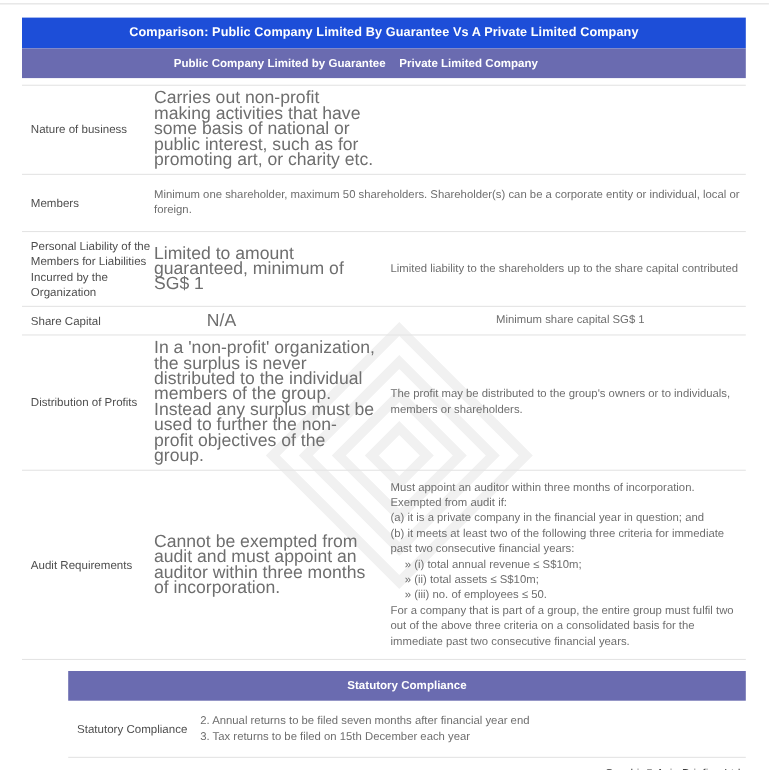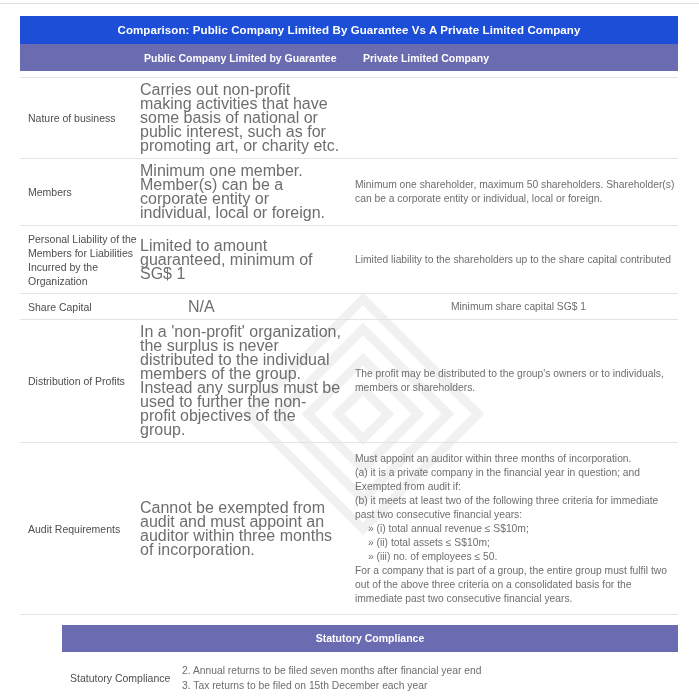--- a/index.html
+++ b/index.html
@@ -13,21 +13,21 @@
   .container{position:relative;margin:16px 21px 0 20px;}
   .bar-dark{
     background:#1d4ed8;color:#fff;height:28px;line-height:28px;
     text-align:center;font-weight:bold;font-size:11.5px;letter-spacing:.1px;
   }
   .bar-light{
     background:#6a6bb0;color:#fff;height:27px;position:relative;
     font-weight:bold;font-size:10.5px;
   }
   .bar-light .colhead{position:absolute;top:50%;transform:translateY(-50%);white-space:nowrap;}
-  .colhead.c1{left:124px;}
+  .colhead.c1{left:138px;}
   .colhead.c2{left:343px;}
   .tablewrap{position:relative;}
   .watermark{position:absolute;left:218px;top:212px;z-index:0;}
   .rows{position:relative;z-index:1;margin-top:6px;border-top:1px solid #e4e4e4;}
   .row{display:flex;align-items:center;border-bottom:1px solid #e4e4e4;padding:5px 0;box-sizing:border-box;}
   .cell-label{
     width:120px;min-width:120px;padding-left:8px;box-sizing:border-box;
     color:#4e4e4e;font-size:10.5px;line-height:14px;font-weight:400;
   }
   .cell-1{
@@ -83,21 +83,20 @@
 
     <div class="rows">
 
       <div class="row row-nature">
         <div class="cell-label">Nature of business</div>
         <div class="cell-1">Carries out non-profit making activities that have some basis of national or public interest, such as for promoting art, or charity etc.</div>
       </div>
 
       <div class="row row-members">
         <div class="cell-label">Members</div>
-        <div class="cell-1">Minimum one member. Member(s) can be a corporate entity or individual, local or foreign.</div>
         <div class="cell-2">Minimum one shareholder, maximum 50 shareholders. Shareholder(s) can be a corporate entity or individual, local or foreign.</div>
       </div>
 
       <div class="row row-liability">
         <div class="cell-label">Personal Liability of the Members for Liabilities Incurred by the Organization</div>
         <div class="cell-1">Limited to amount guaranteed, minimum of SG$ 1</div>
         <div class="cell-2">Limited liability to the shareholders up to the share capital contributed</div>
       </div>
 
       <div class="row row-sharecap">
@@ -110,22 +109,22 @@
         <div class="cell-label">Distribution of Profits</div>
         <div class="cell-1">In a 'non-profit' organization, the surplus is never distributed to the individual members of the group. Instead any surplus must be used to further the non-profit objectives of the group.</div>
         <div class="cell-2">The profit may be distributed to the group's owners or to individuals, members or shareholders.</div>
       </div>
 
       <div class="row row-audit">
         <div class="cell-label">Audit Requirements</div>
         <div class="cell-1">Cannot be exempted from audit and must appoint an auditor within three months of incorporation.</div>
         <div class="cell-2">
           <div class="audit-line">Must appoint an auditor within three months of incorporation.</div>
+          <div class="audit-line">Exempted from audit if:</div>
           <div class="audit-line">(a) it is a private company in the financial year in question; and</div>
-          <div class="audit-line">Exempted from audit if:</div>
           <div class="audit-line">(b) it meets at least two of the following three criteria for immediate past two consecutive financial years:</div>
           <div class="audit-line indent">»  (i) total annual revenue ≤ S$10m;</div>
           <div class="audit-line indent">»  (ii) total assets ≤ S$10m;</div>
           <div class="audit-line indent">»  (iii) no. of employees ≤ 50.</div>
           <div class="audit-line">For a company that is part of a group, the entire group must fulfil two out of the above three criteria on a consolidated basis for the immediate past two consecutive financial years.</div>
         </div>
       </div>
 
     </div>
 

